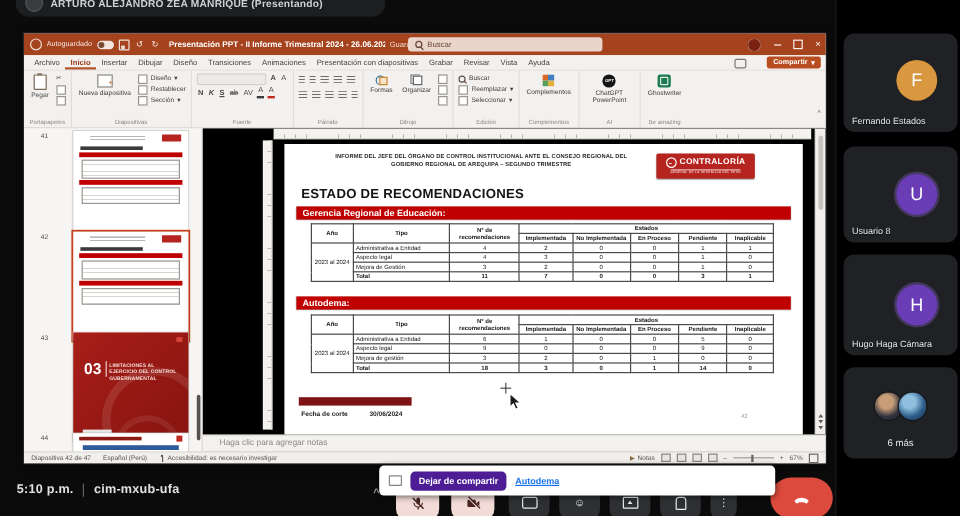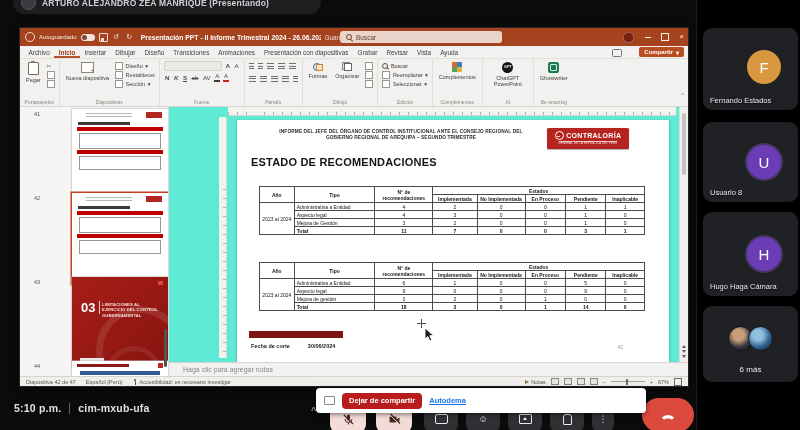--- a/index.html
+++ b/index.html
@@ -66,42 +66,42 @@
   .ico-arrange::after{content:"";position:absolute;right:0;bottom:0;width:6px;height:6px;border:1px solid #666;background:#fff}
   .gridico{width:10px;height:10px;border-radius:1px;background:linear-gradient(90deg,#d96a2a 50%,#3f7fc1 50%) top/10px 5px no-repeat,linear-gradient(90deg,#57a05a 50%,#e0b23c 50%) bottom/10px 5px no-repeat}
   .gpt{width:11px;height:11px;border-radius:50%;background:#141414;color:#fff;font-size:3.6px;font-weight:bold;display:flex;align-items:center;justify-content:center}
   .ghost{width:11px;height:11px;border-radius:2px;background:#1d7a4f;position:relative}
   .ghost::after{content:"";position:absolute;left:2px;top:2px;right:2px;bottom:2px;border:1px solid rgba(255,255,255,.85);border-radius:1px}
   .rcollapse{position:absolute;right:4px;bottom:8px;font-size:6px;color:#6f6d6a}
 
   .pbody{flex:1;display:flex;min-height:0}
   .thumbs{width:148px;background:#f6f5f3;border-right:1px solid #dcd8d4;position:relative;flex:none;overflow:hidden}
   .tnum{position:absolute;left:14px;font-size:5.5px;color:#4e4d4b}
-  .thumb{position:absolute;left:52px;width:96px;height:91px;background:#fff;box-shadow:0 0 0 .5px #c2beb9,0 1px 2px rgba(0,0,0,.18)}
+  .thumb{position:absolute;left:41px;width:96px;height:91px;background:#fff;box-shadow:0 0 0 .5px #c2beb9,0 1px 2px rgba(0,0,0,.18)}
   .thumb.sel{box-shadow:0 0 0 1.5px #c2411d,0 1px 2px rgba(0,0,0,.2)}
   .mini-head{position:absolute;left:14px;top:4px;width:46px;height:5px;background:repeating-linear-gradient(180deg,#b9b6b2 0 1px,transparent 1px 3px)}
   .mini-logo{position:absolute;right:6px;top:3px;width:16px;height:6px;background:#b5241f;border-radius:.5px}
   .mini-title{position:absolute;left:6px;top:13px;width:52px;height:2.5px;background:#3a3a3a}
   .mini-band{position:absolute;left:5px;right:5px;height:4px;background:#c00000}
   .mini-table{position:absolute;left:7px;right:7px;height:14px;border:.5px solid #9a9792;background:repeating-linear-gradient(180deg,#fff 0 2.6px,#d8d5d1 2.6px 3.1px)}
   .mini-foot{position:absolute;left:6px;bottom:4px;width:20px;height:2.5px;background:#7e1315}
   .t43{background:linear-gradient(135deg,#a81e18,#871410);overflow:hidden}
   .t43 .big{position:absolute;left:9px;top:24px;font-size:13px;font-weight:bold;color:#fff;padding-right:4px;border-right:1px solid rgba(255,255,255,.8);line-height:1}
   .t43 .cap{position:absolute;left:30px;top:25px;width:58px;font-size:4.2px;font-weight:bold;color:#f4ddd8;line-height:1.3;letter-spacing:.1px}
   .t43 .swirl{position:absolute;right:-16px;bottom:-26px;width:74px;height:74px;border:7px solid rgba(255,255,255,.10);border-radius:50%}
   .t43 .swirl2{position:absolute;right:6px;bottom:-34px;width:46px;height:46px;border:5px solid rgba(255,255,255,.08);border-radius:50%}
   .t43 .wbar{position:absolute;left:8px;bottom:7px;width:24px;height:3px;background:#e9e7e5}
   .t43 .dot{position:absolute;right:5px;top:4px;width:5px;height:4px;background:#d8453c}
   .t44-red{position:absolute;left:5px;top:3px;width:52px;height:2.5px;background:#8c1a14}
   .t44-sq{position:absolute;right:5px;top:2px;width:5px;height:4.5px;background:#c0281f}
   .t44-blue{position:absolute;left:8px;top:10px;width:80px;height:3.5px;background:#2f5c99}
   .tscroll{position:absolute;right:1px;top:222px;width:3px;height:38px;background:#55534f;border-radius:2px}
 
   .rightcol{flex:1;display:flex;flex-direction:column;min-width:0}
-  .editor{flex:1;position:relative;background:#5eead4;overflow:hidden}
+  .editor{flex:1;position:relative;background:#000000;overflow:hidden}
   .hruler{position:absolute;left:59px;right:12px;top:0;height:8px;background:#f3f2ef;border-bottom:1px solid #d9d6d2;background-image:repeating-linear-gradient(90deg,#b4b1ad 0 .5px,transparent .5px 9px);background-size:100% 3px;background-position:0 5px;background-repeat:no-repeat}
   .vruler{position:absolute;left:50px;top:10px;bottom:4px;width:7px;background:#f3f2ef;border-right:1px solid #dbd8d4;background-image:repeating-linear-gradient(180deg,#b4b1ad 0 .5px,transparent .5px 9px);background-size:3px 100%;background-position:4px 0;background-repeat:no-repeat}
   .escroll{position:absolute;right:0;top:0;bottom:0;width:8px;background:#f1efec;border-left:1px solid #dcd9d5}
   .escroll .ethumb{position:absolute;left:1.5px;top:6px;width:4px;height:62px;background:#c6c2be;border-radius:2px}
   .tri{width:0;height:0;border-left:2.5px solid transparent;border-right:2.5px solid transparent;margin:2px auto}
   .tri.up{border-bottom:3.5px solid #5e5c59}
   .tri.down{border-top:3.5px solid #5e5c59}
   .ebtns{position:absolute;left:0;bottom:2px;width:8px}
 
   .slide{position:absolute;left:68px;top:13px;width:432px;height:244px;background:#fff;box-shadow:0 1px 3px rgba(0,0,0,.3)}
@@ -159,21 +159,21 @@
   .btime{position:absolute;left:14px;top:402px;display:flex;gap:8px;align-items:center;font-size:10.5px;color:#dfe1e4;font-weight:bold;letter-spacing:.2px}
   .bsep{width:1px;height:11px;background:#5f6368}
   .bchev{position:absolute;left:311px;top:405px;color:#9aa0a6;font-size:9px;font-weight:bold}
   .ctrl{position:absolute;top:404px;height:30px;border-radius:10px;display:flex;align-items:center;justify-content:center;z-index:2}
   .ctrl.pink{background:#f3dcd7;width:36px}
   .ctrl.dark{background:#2f3033;width:34px;color:#e8eaed;font-size:9px}
   .endcall{position:absolute;left:642px;top:398px;width:52px;height:34px;border-radius:17px;background:#dc4a3d;display:flex;align-items:center;justify-content:center;z-index:2}
   .sharebar{position:absolute;left:316px;top:388px;width:330px;height:25px;background:#fff;border-radius:4px;box-shadow:0 1px 5px rgba(0,0,0,.55);display:flex;align-items:center;padding:0 8px;gap:7px;z-index:10;box-sizing:border-box}
   .sb-ico{width:9px;height:7px;border:1px solid #80868b;border-radius:1px;flex:none}
   .sb-text{font-size:7.5px;color:#3c4043;white-space:nowrap}
-  .sb-btn{background:#b91c1c;color:#fff;font-size:7.5px;font-weight:bold;padding:3.5px 7px;border-radius:4px;white-space:nowrap}
+  .sb-btn{background:#4c1d95;color:#fff;font-size:7.5px;font-weight:bold;padding:3.5px 7px;border-radius:4px;white-space:nowrap}
   .sb-hide{color:#1a73e8;font-size:7.5px;font-weight:bold;text-decoration:underline;white-space:nowrap}
 </style>
 </head>
 <body>
 
 <div class="share-region"></div>
 <div class="edge-line"></div>
 
 <div class="presenter">
   <div class="pavatar"></div>
@@ -446,20 +446,21 @@
           <div class="sl-header">INFORME DEL JEFE DEL ÓRGANO DE CONTROL INSTITUCIONAL ANTE EL CONSEJO REGIONAL DEL GOBIERNO REGIONAL DE AREQUIPA – SEGUNDO TRIMESTRE</div>
           <div class="sl-logo">
             <div class="logo-row">
               <div class="logo-c"></div>
               <span>CONTRALORÍA</span>
             </div>
             <div class="logo-sub">GENERAL DE LA REPÚBLICA DEL PERÚ</div>
           </div>
           <div class="sl-title">ESTADO DE RECOMENDACIONES</div>
 
+          <div class="sl-band band1">Gerencia Regional de Educación:</div>
 
           <div class="tblwrap1">
             <table class="stable">
               <colgroup>
                   <col style="width:9%">
                   <col style="width:21%">
                   <col style="width:15%">
                   <col style="width:11.5%">
                   <col style="width:12.5%">
                   <col style="width:10.5%">
@@ -514,20 +515,21 @@
                 <td>7</td>
                 <td>0</td>
                 <td>0</td>
                 <td>3</td>
                 <td>1</td>
               </tr>
             </tbody>
               </table>
           </div>
 
+          <div class="sl-band band2">Autodema:</div>
 
           <div class="tblwrap2">
             <table class="stable">
               <colgroup>
                   <col style="width:9%">
                   <col style="width:21%">
                   <col style="width:15%">
                   <col style="width:11.5%">
                   <col style="width:12.5%">
                   <col style="width:10.5%">

